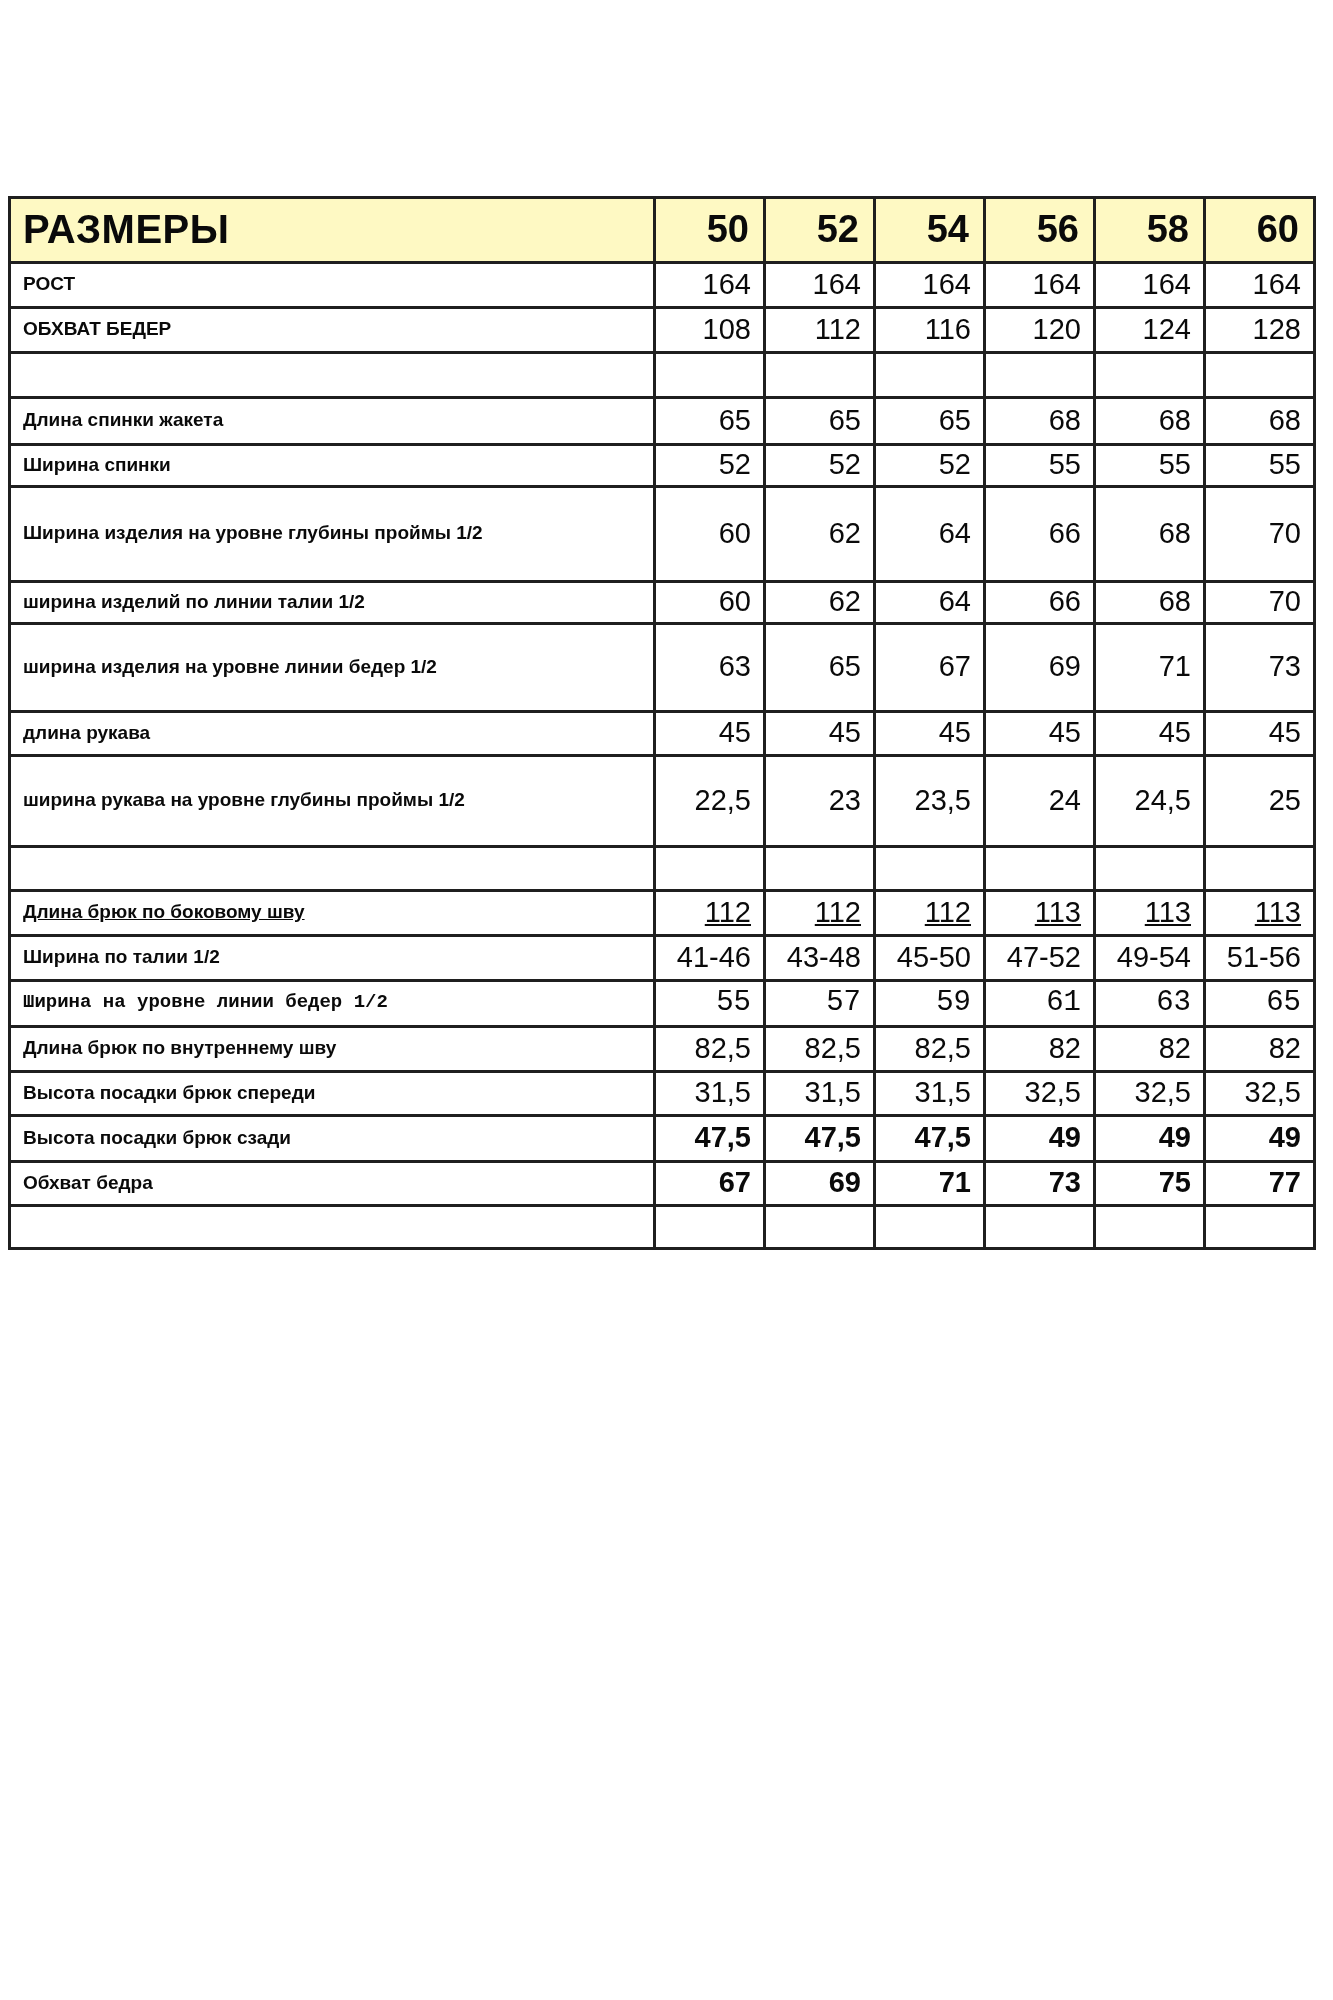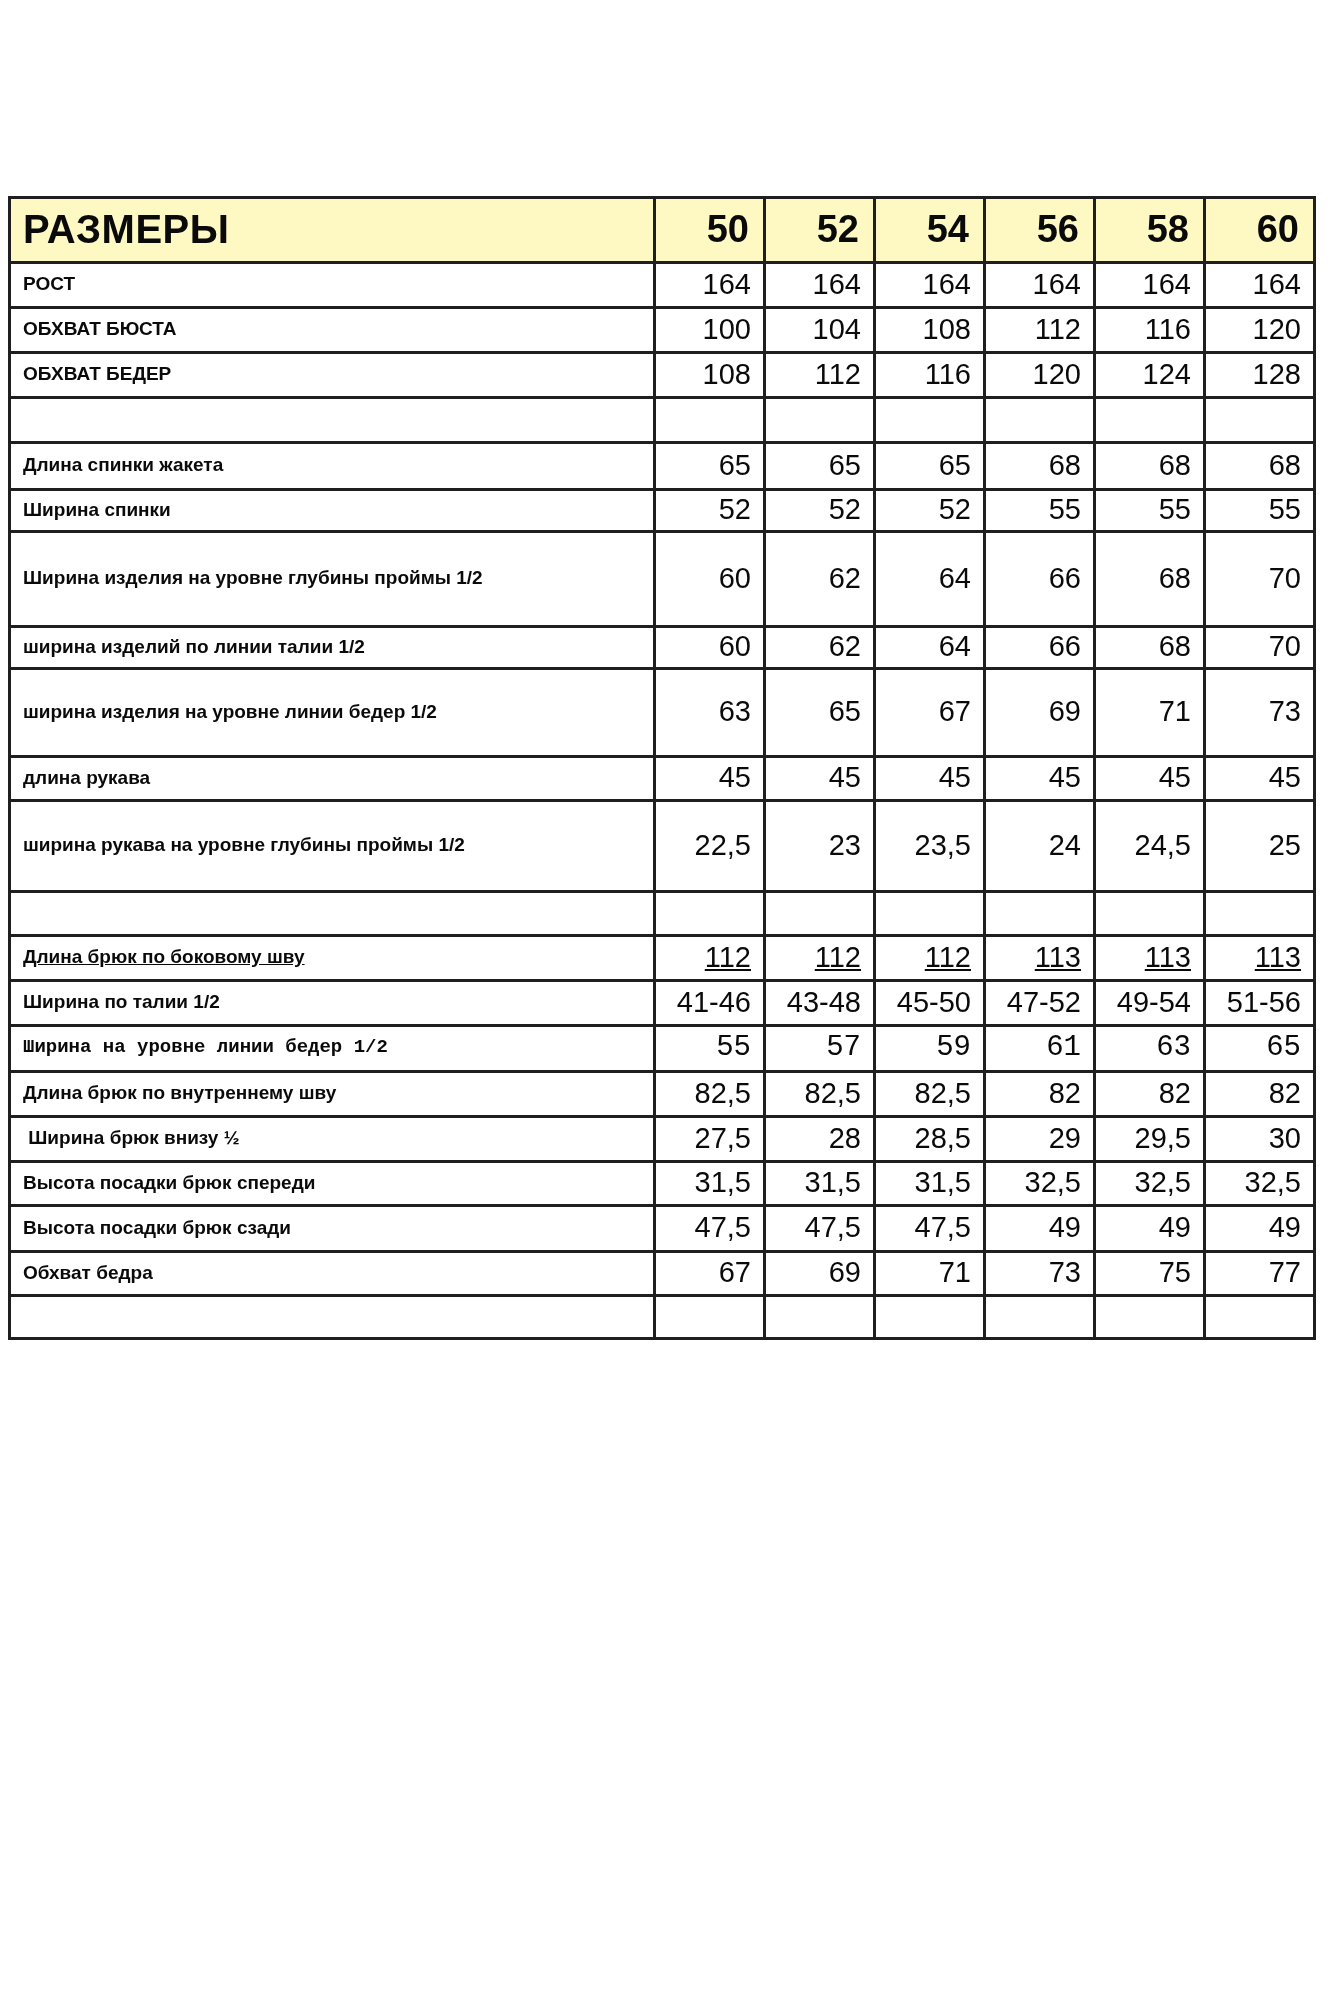--- a/index.html
+++ b/index.html
@@ -50,21 +50,21 @@
     line-height: 1.45;
     padding: 3px 40px 5px 12px;
     white-space: pre-wrap;
   }
   td.cell-val {
     text-align: right;
     font-weight: normal;
     font-size: 29px;
     padding: 2px 12px 4px 4px;
   }
-  tr.bold-vals td.cell-val { font-weight: normal; }
+  tr.bold-vals td.cell-val { font-weight: bold; }
 </style>
 </head>
 <body>
 
 <div class="page">
   <table class="size-table">
     <colgroup>
       <col style="width:645px">
       <col style="width:110px">
         <col style="width:110px">
@@ -88,29 +88,20 @@
         <tr style="height: 45px;">
           <td class="row-label">РОСТ</td>
           <td class="cell-val">164</td>
           <td class="cell-val">164</td>
           <td class="cell-val">164</td>
           <td class="cell-val">164</td>
           <td class="cell-val">164</td>
           <td class="cell-val">164</td>
         </tr>
         <tr style="height: 45px;">
-          <td class="row-label">ОБХВАТ БЮСТА</td>
-          <td class="cell-val">100</td>
-          <td class="cell-val">104</td>
-          <td class="cell-val">108</td>
-          <td class="cell-val">112</td>
-          <td class="cell-val">116</td>
-          <td class="cell-val">120</td>
-        </tr>
-        <tr style="height: 45px;">
           <td class="row-label">ОБХВАТ БЕДЕР</td>
           <td class="cell-val">108</td>
           <td class="cell-val">112</td>
           <td class="cell-val">116</td>
           <td class="cell-val">120</td>
           <td class="cell-val">124</td>
           <td class="cell-val">128</td>
         </tr>
         <tr style="height: 45px;">
           <td class="row-label"></td>
@@ -222,29 +213,20 @@
         </tr>
         <tr style="height: 45px;">
           <td class="row-label">Длина брюк по внутреннему шву</td>
           <td class="cell-val">82,5</td>
           <td class="cell-val">82,5</td>
           <td class="cell-val">82,5</td>
           <td class="cell-val">82</td>
           <td class="cell-val">82</td>
           <td class="cell-val">82</td>
         </tr>
-        <tr style="height: 45px;">
-          <td class="row-label"> Ширина брюк внизу ½</td>
-          <td class="cell-val">27,5</td>
-          <td class="cell-val">28</td>
-          <td class="cell-val">28,5</td>
-          <td class="cell-val">29</td>
-          <td class="cell-val">29,5</td>
-          <td class="cell-val">30</td>
-        </tr>
         <tr style="height: 44px;">
           <td class="row-label">Высота посадки брюк спереди</td>
           <td class="cell-val">31,5</td>
           <td class="cell-val">31,5</td>
           <td class="cell-val">31,5</td>
           <td class="cell-val">32,5</td>
           <td class="cell-val">32,5</td>
           <td class="cell-val">32,5</td>
         </tr>
         <tr class="bold-vals" style="height: 46px;">

